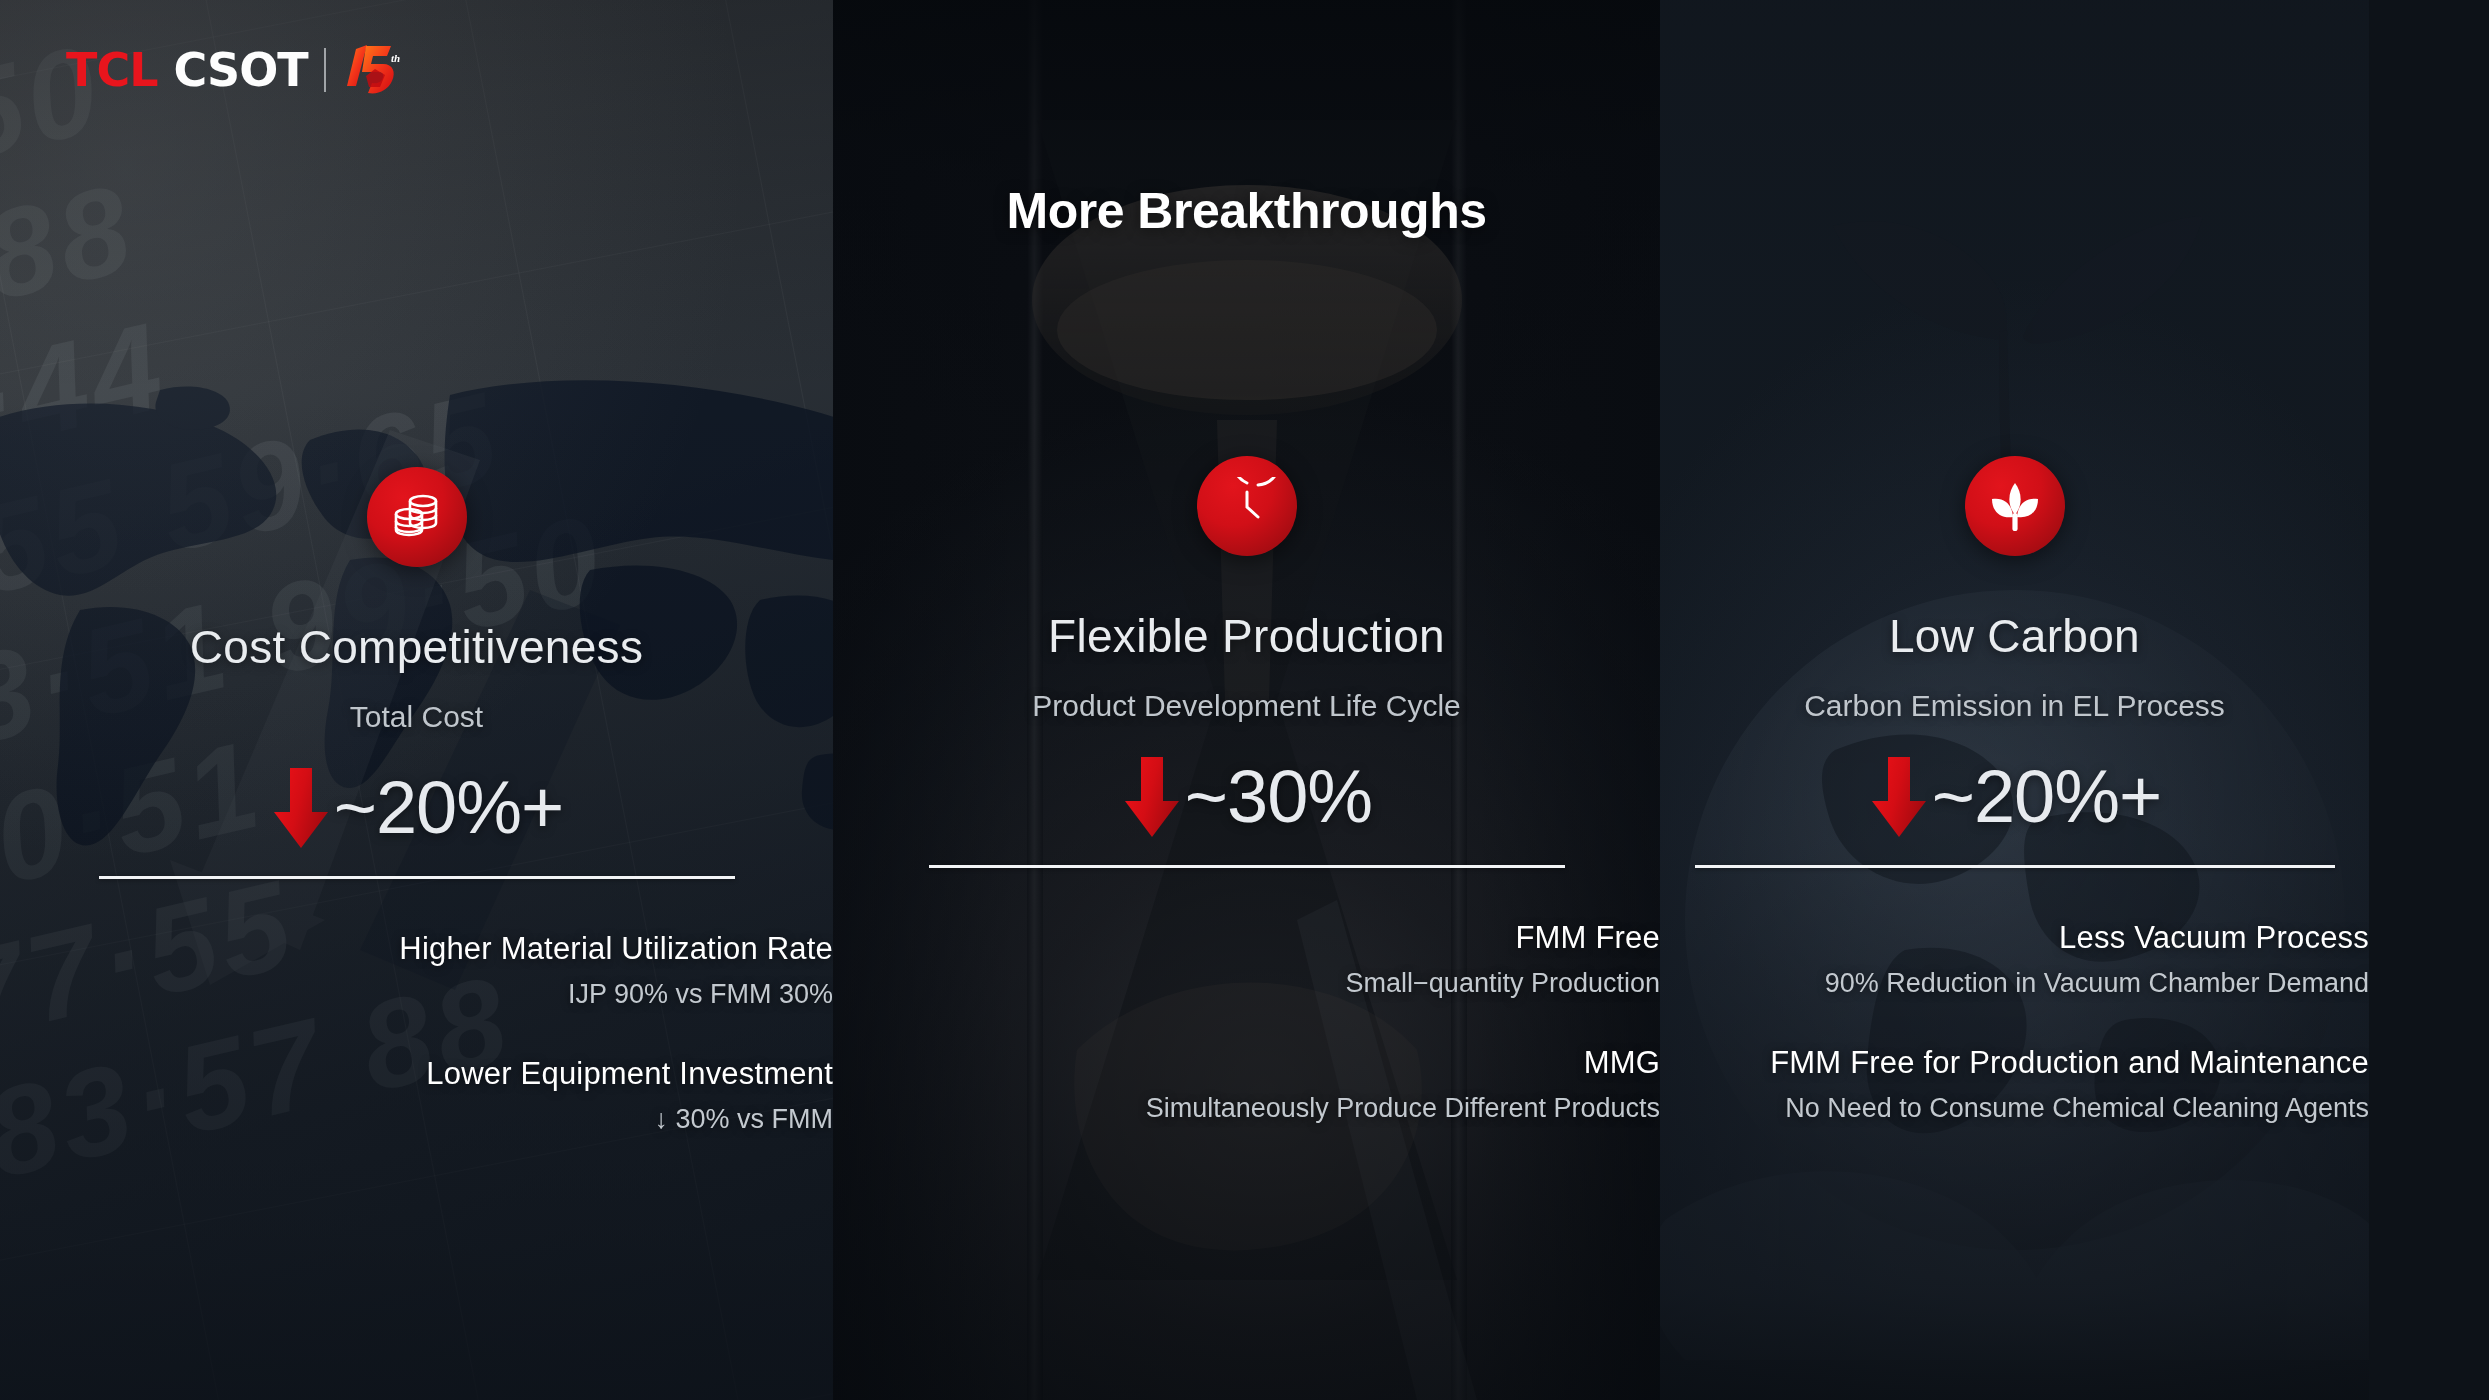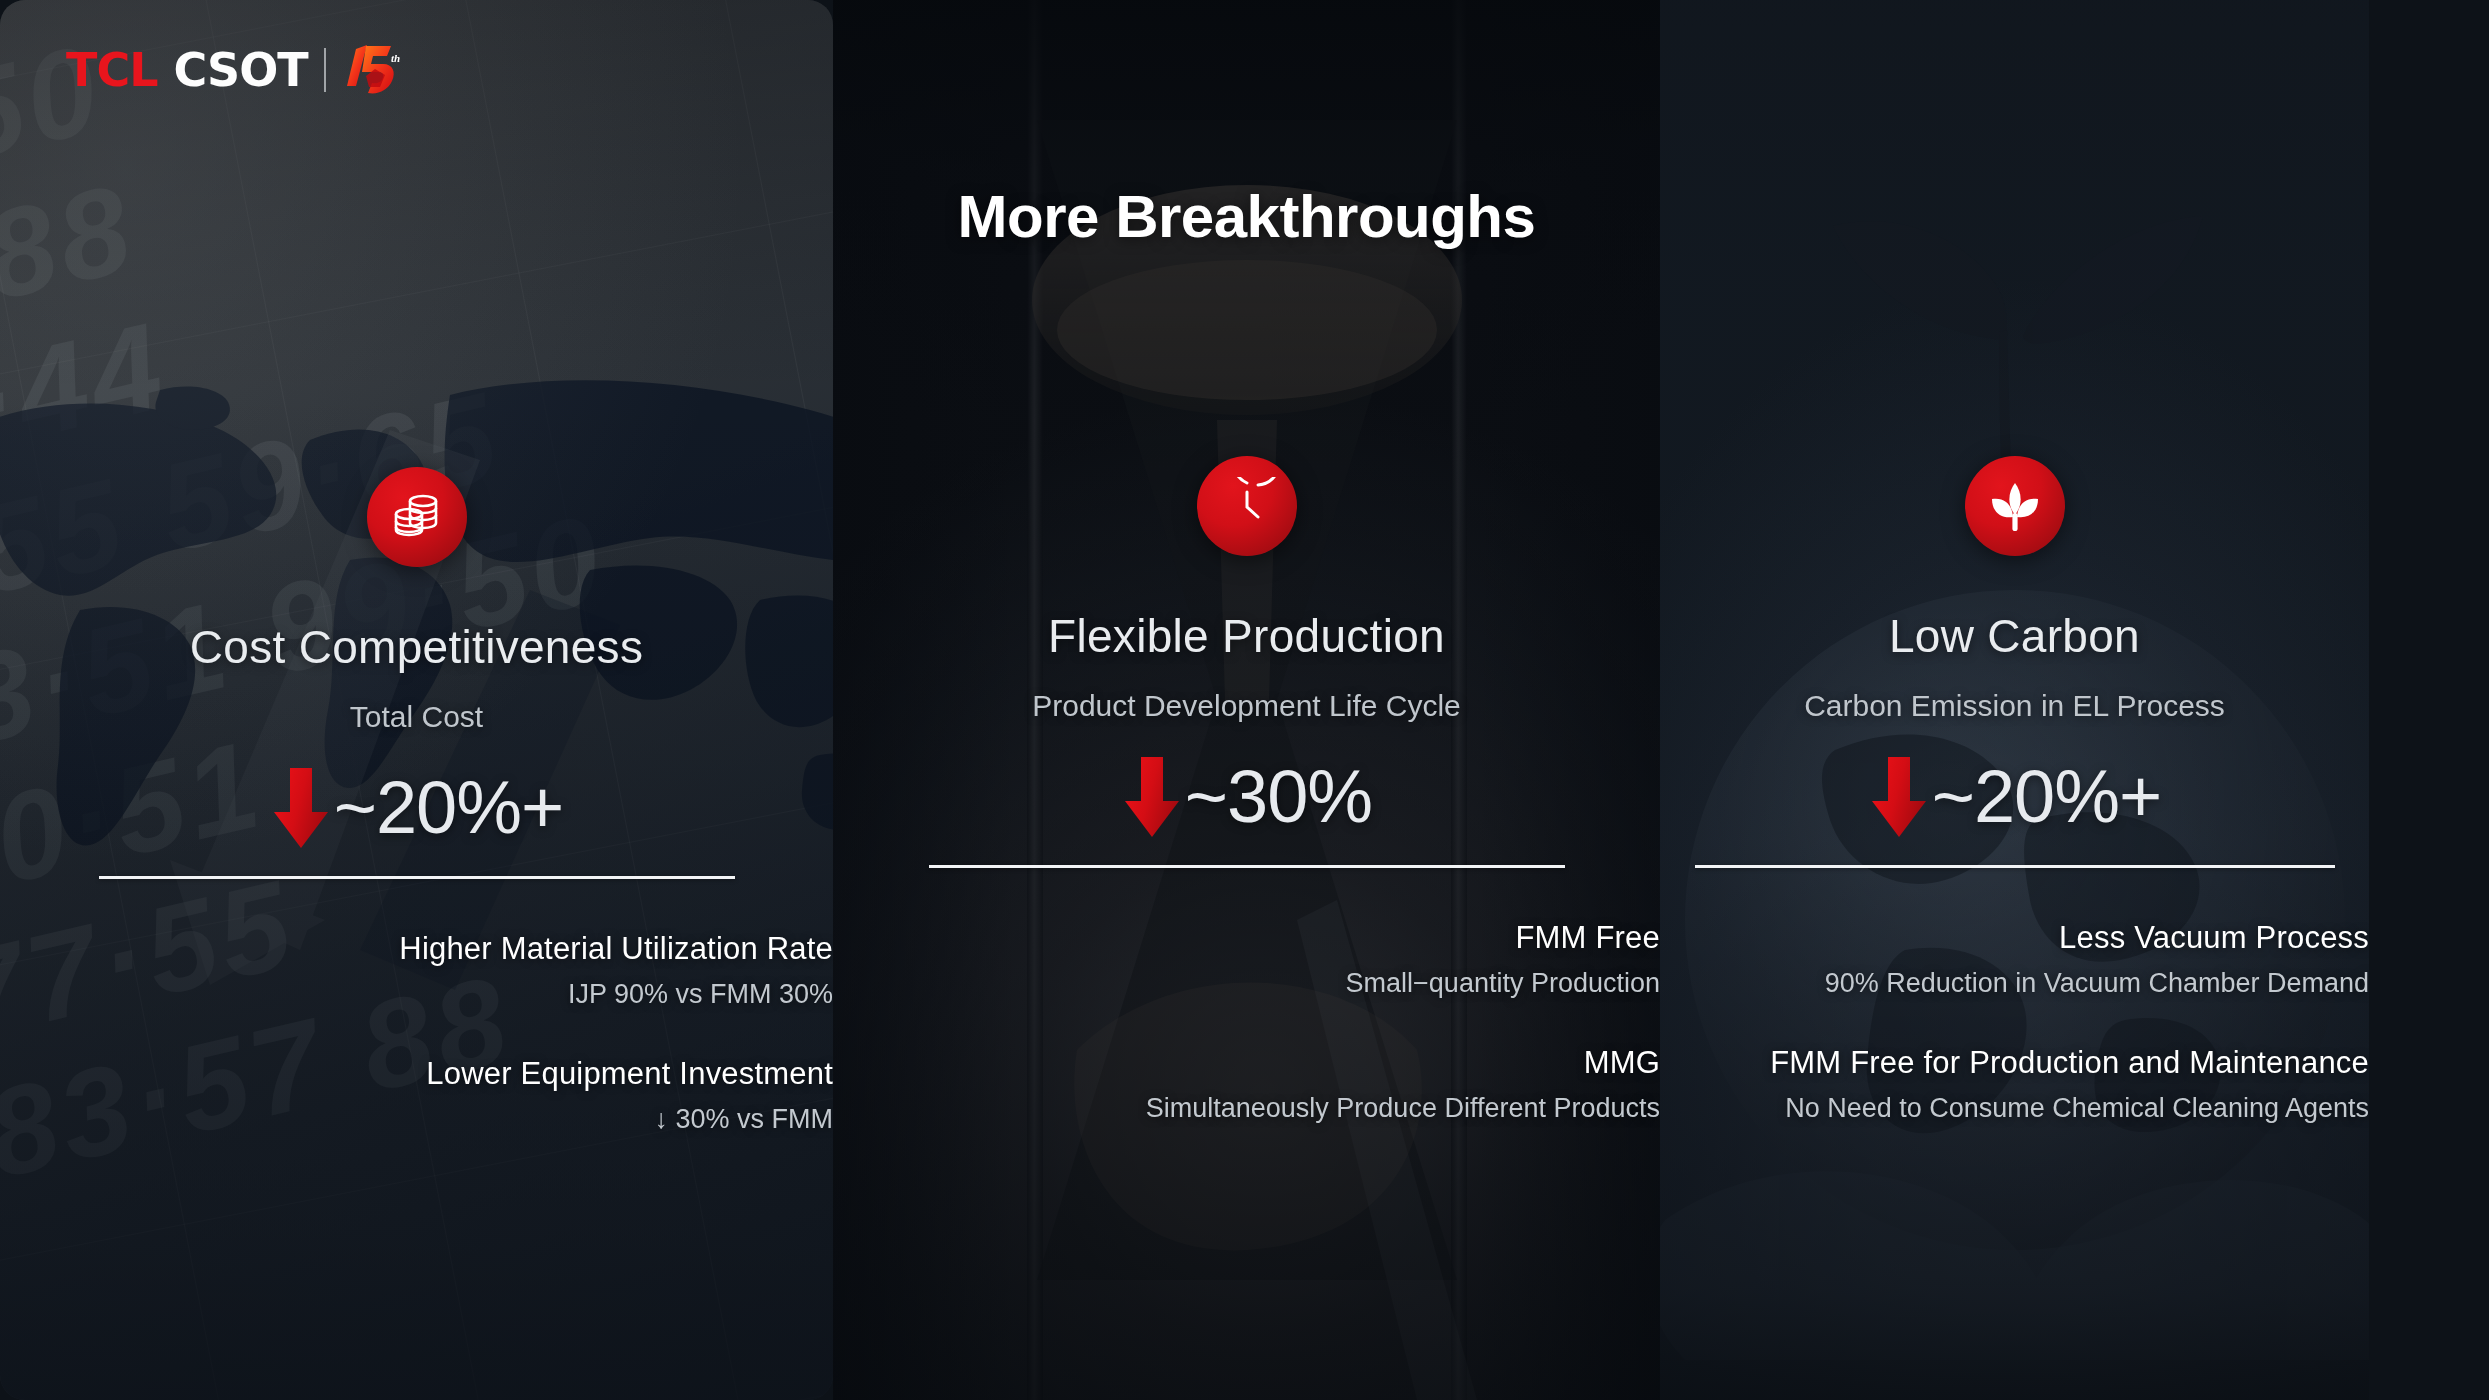--- a/index.html
+++ b/index.html
@@ -16,21 +16,21 @@
     display:flex;
     background:#0d1218;
   }
 
   
   .panel {
     position:relative;
     height:1400px;
     overflow:hidden;
   }
-  .panel-1 { width:833px;border-radius:25px; }
+  .panel-1 { width:833px; }
   .panel-2 { width:827px; }
   .panel-3 { width:709px; }
 
   
   .bg1-base {
     position:absolute; inset:0;
     background:
       linear-gradient(160deg, #3a3c3e 0%, #33373b 18%, #262c33 45%, #1b222b 72%, #141b24 100%);
   }
   .bg1-grid {
@@ -154,21 +154,21 @@
     flex-direction:column;
     align-items:center;
     margin-top:20px;
   }
 
   .slide-title {
     position:absolute;
     left:0; right:0;
     top:182px;
     text-align:center;
-    font-size:60px;
+    font-size:50px;
     font-weight:bold;
     color:#ffffff;
     letter-spacing:-.5px;
     z-index:45;
     font-family:"Liberation Sans", sans-serif;
     text-shadow:0 2px 14px rgba(0,0,0,.55);
   }
 
   .badge {
     position:relative;

